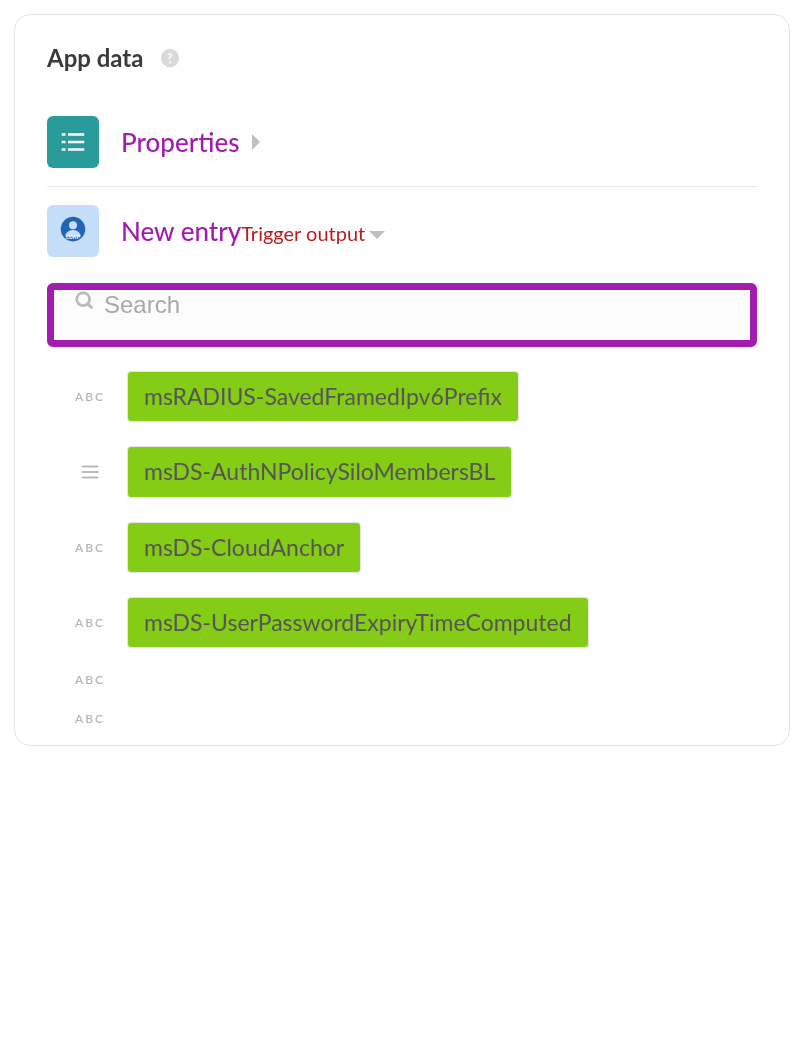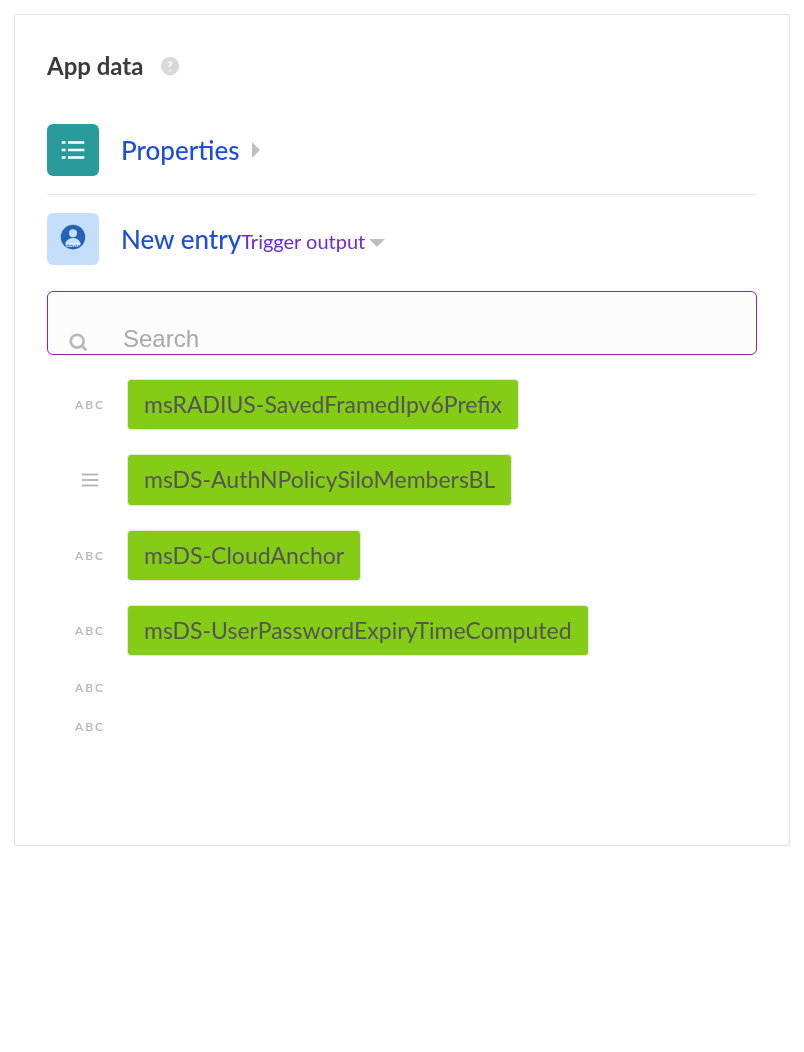--- a/index.html
+++ b/index.html
@@ -6,24 +6,24 @@
   html, body { margin: 0; padding: 0; }
   body {
     font-family: "Lato", "Helvetica Neue", Helvetica, Arial, sans-serif;
     background: #fff;
     width: 804px;
     height: 1052px;
   }
   .panel {
     margin: 14px;
     border: 1px solid #e3e3e3;
-    border-radius: 2px;
-    padding: 36px 32px 0 32px;
+    border-radius: 16px;
+    padding: 28px 32px 0 32px;
     width: 776px;
-    height: 832px;
+    height: 732px;
     overflow: hidden;
   }
   .panel-header {
     display: flex;
     align-items: center;
     gap: 16px;
     margin-bottom: 26px;
   }
   .panel-title {
     font-size: 24px;
@@ -51,52 +51,52 @@
     align-items: center;
     justify-content: center;
     margin-right: 22px;
     flex-shrink: 0;
   }
   .section-icon.teal { background: #2a9b9b; }
   .section-icon.blue { background: #c5defa; }
   .section-label {
     font-size: 26px;
     font-weight: 500;
-    color: #1d4ed8;
+    color: #a21caf;
   }
   .chevron-right {
     margin-left: 10px;
     color: #bfbfbf;
     display: inline-flex;
   }
   .subrow-text {
     display: flex;
     align-items: baseline;
   }
   .subtle {
     font-size: 20px;
-    color: #6d28d9;
+    color: #b91c1c;
   }
   .caret-down {
     color: #bfbfbf;
     display: inline-flex;
     margin-left: 4px;
   }
 
   .search-box {
     display: flex;
-    align-items: flex-end;
+    align-items: flex-start;
     height: 64px;
-    border: 1px solid #a21caf;
+    border: 7px solid #a21caf;
     border-radius: 6px;
     background: #fcfcfc;
     padding: 0 20px;
     margin-top: 8px;
     margin-bottom: 24px;
-    gap: 31px;
+    gap: 6px;
   }
   .search-icon { color: #bababa; display: inline-flex; }
   .search-input {
     border: none;
     outline: none;
     background: transparent;
     font-size: 24px;
     color: #6a6a6a;
     width: 100%;
   }

